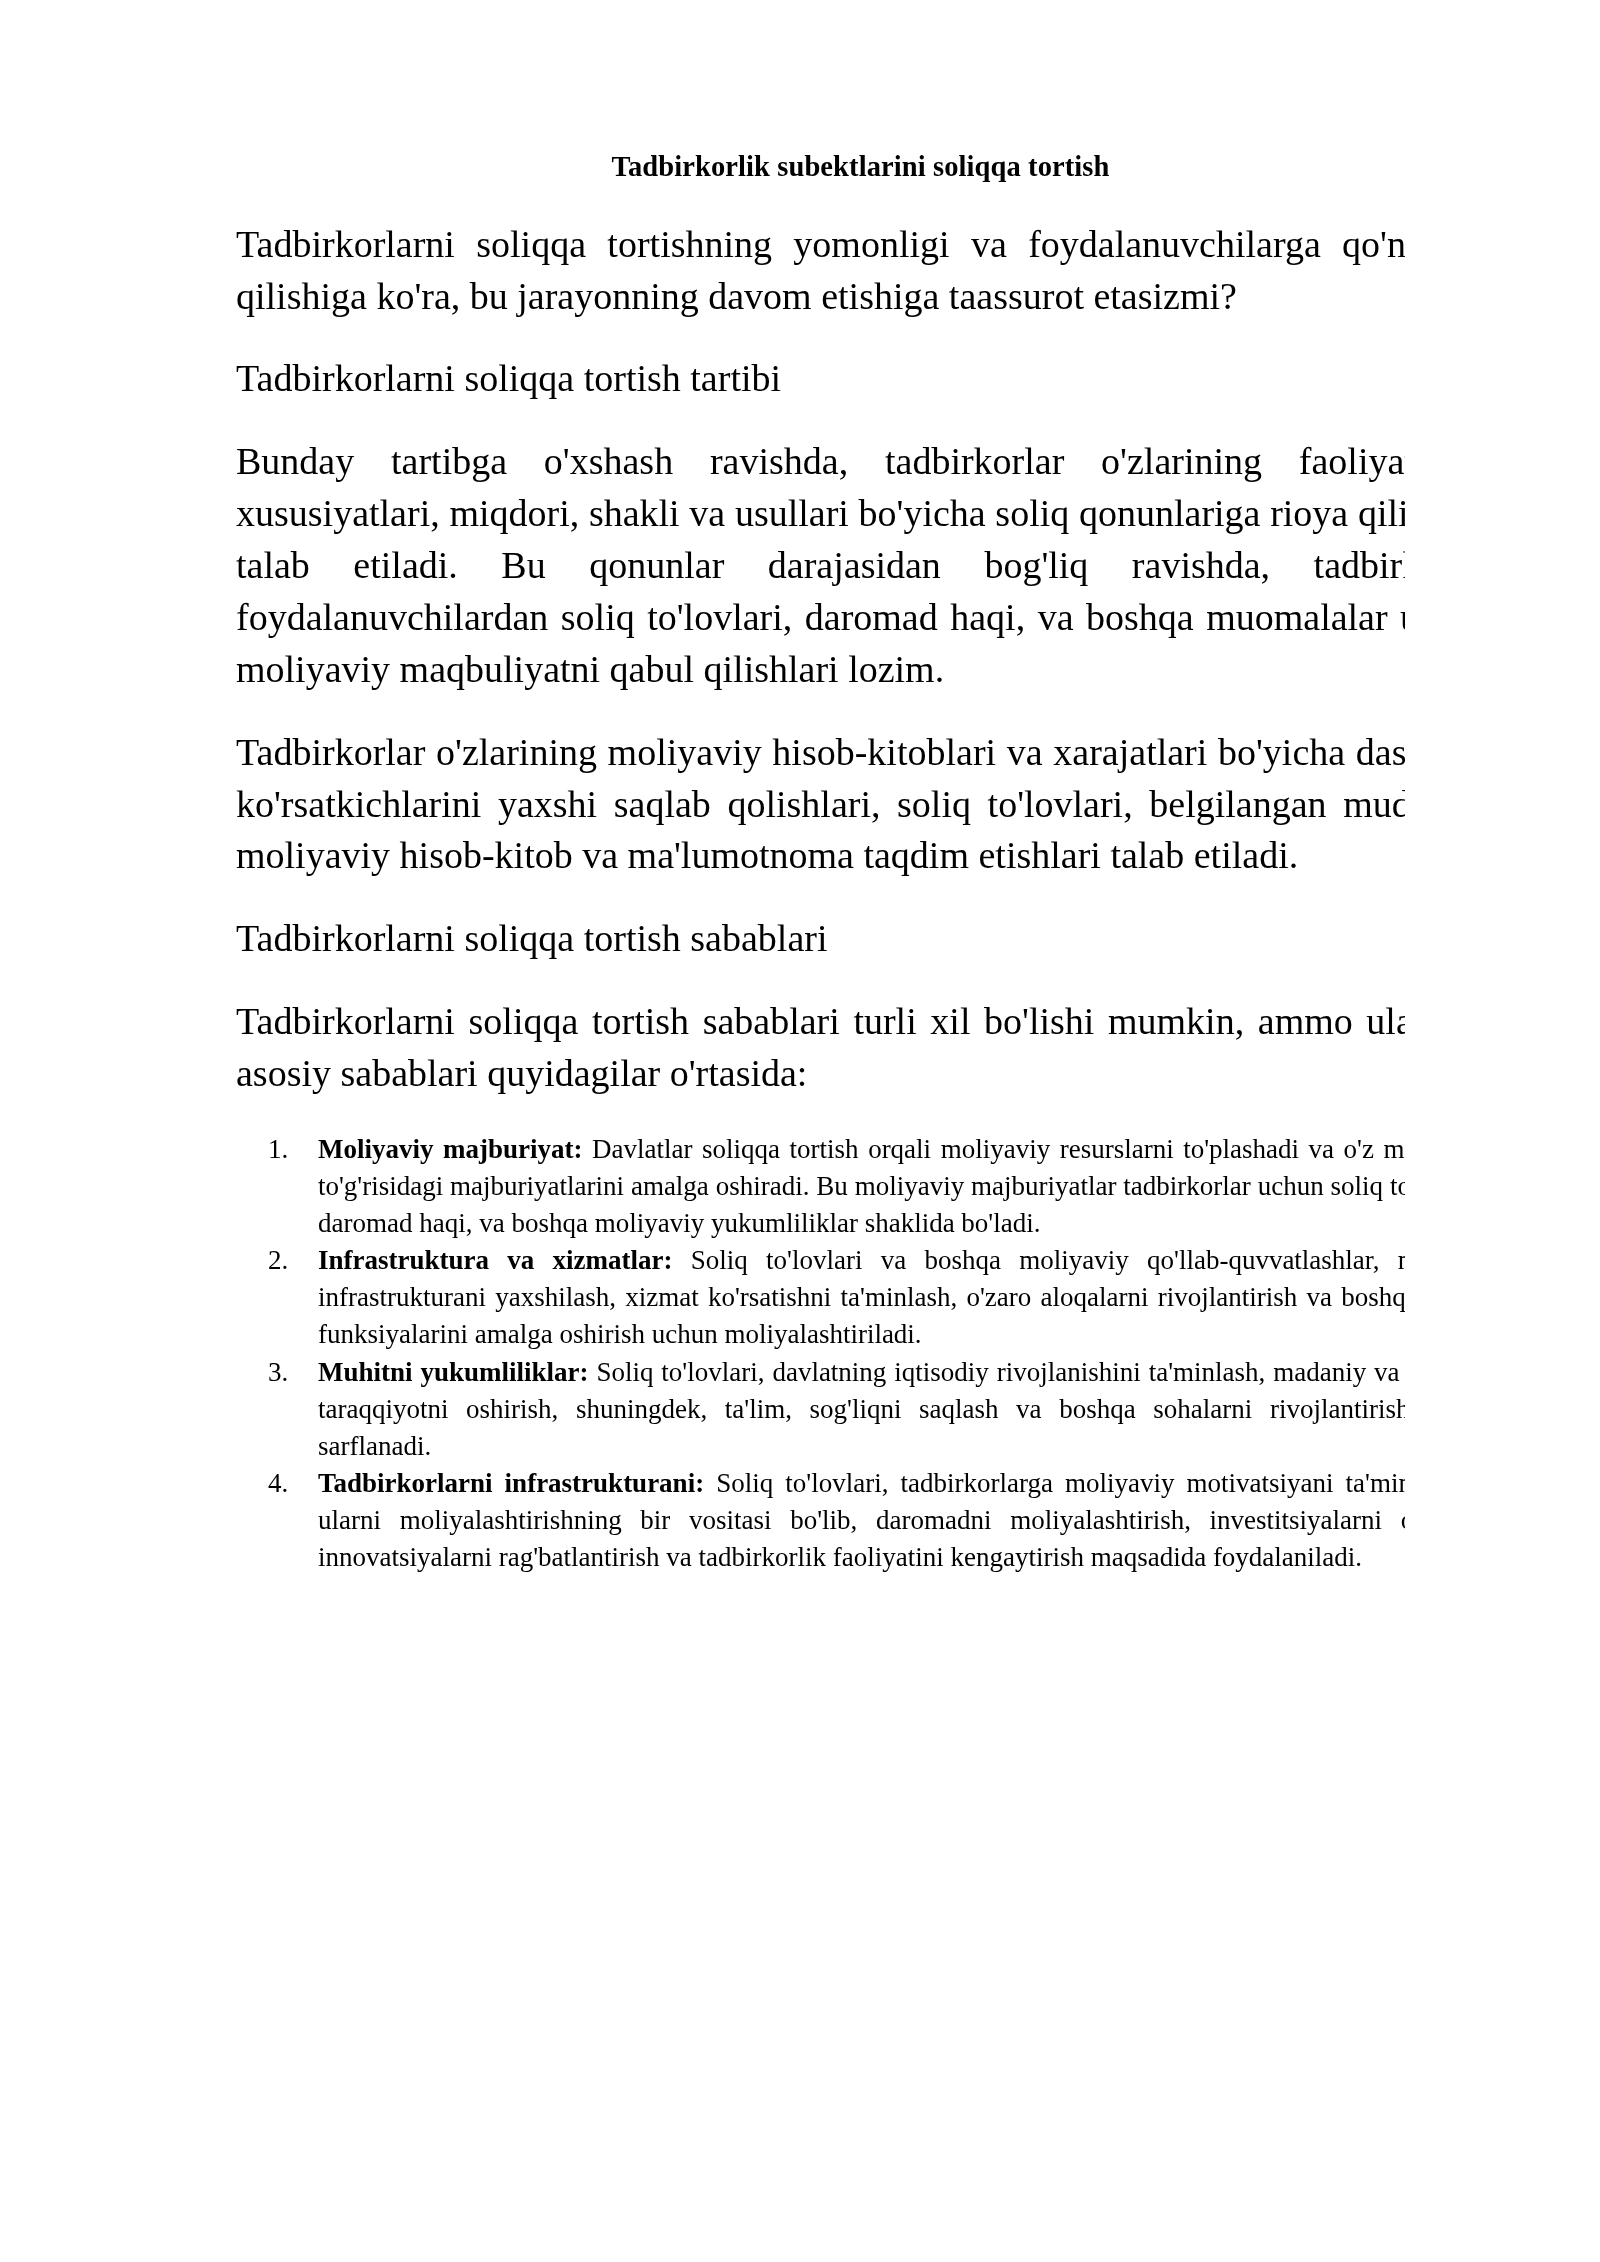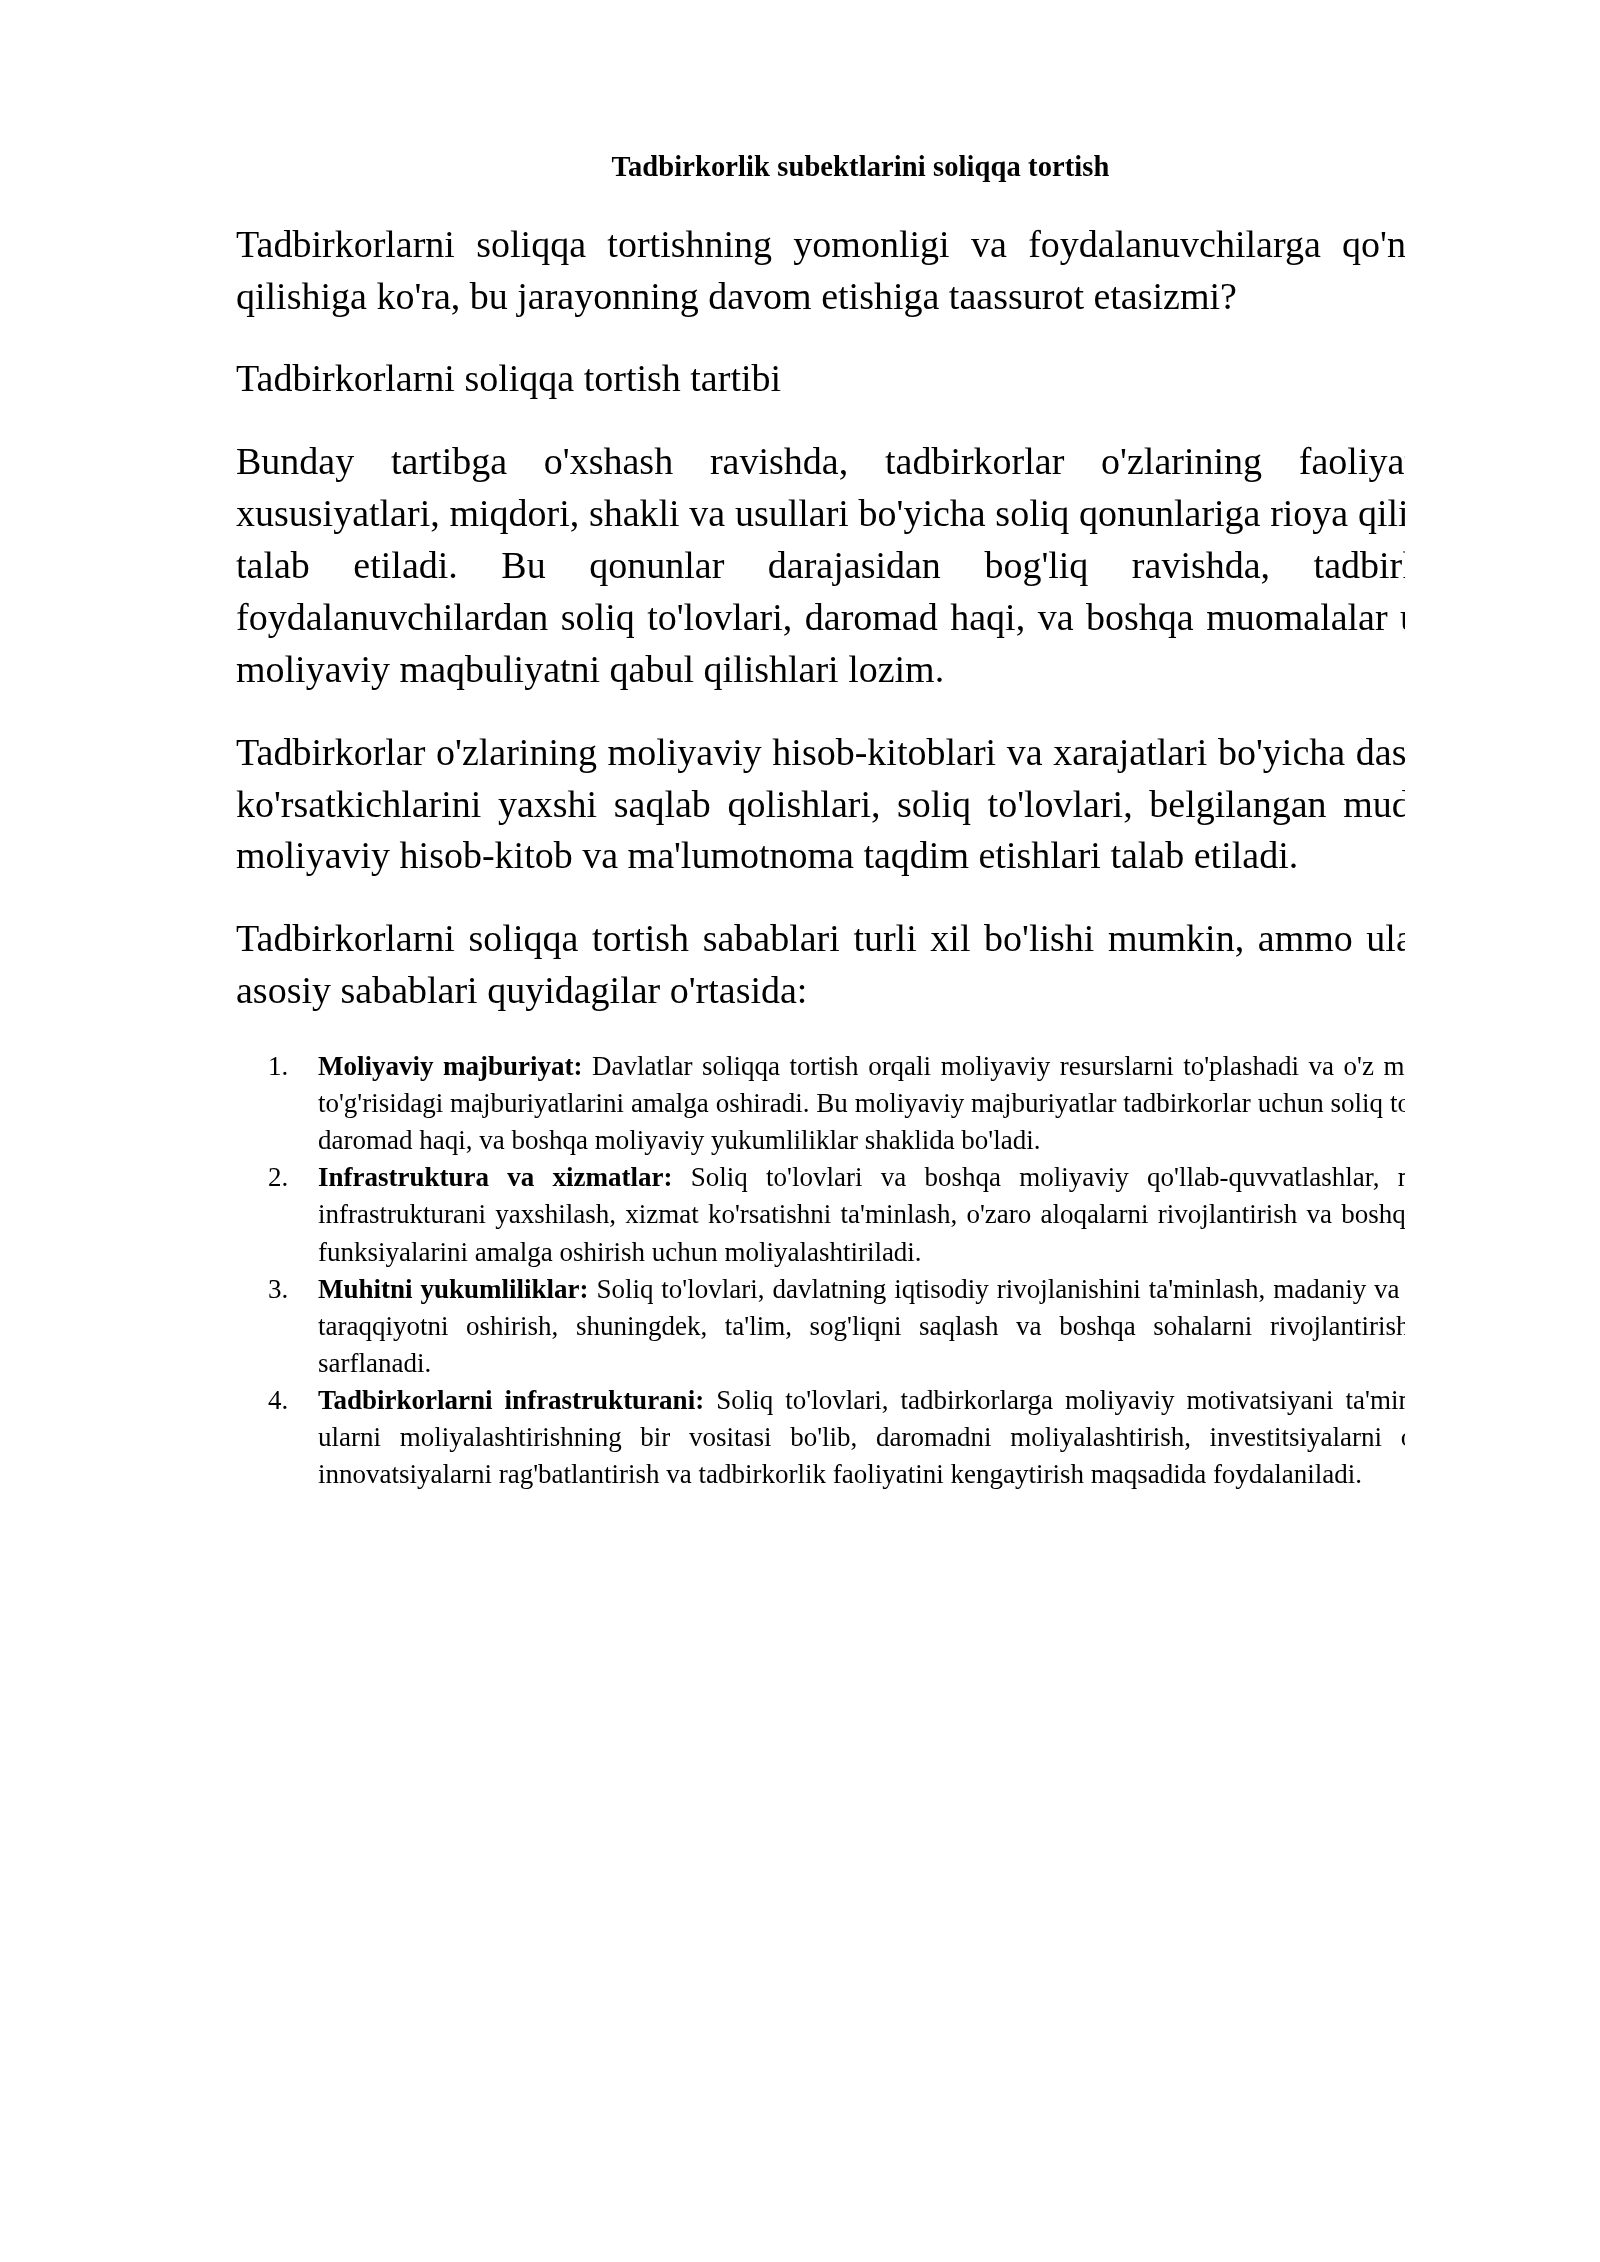--- a/index.html
+++ b/index.html
@@ -90,20 +90,21 @@
     <p class="para">Tadbirkorlarni soliqqa tortishning yomonligi va foydalanuvchilarga qo'ng'iroq qilishiga ko'ra, bu jarayonning davom etishiga taassurot etasizmi?</p>
 
     <p class="para plain">Tadbirkorlarni soliqqa tortish tartibi</p>
 
 
     <p class="para">Bunday tartibga o'xshash ravishda, tadbirkorlar o'zlarining faoliyatining xususiyatlari, miqdori, shakli va usullari bo'yicha soliq qonunlariga rioya qilishlari talab etiladi. Bu qonunlar darajasidan bog'liq ravishda, tadbirkorlar foydalanuvchilardan soliq to'lovlari, daromad haqi, va boshqa muomalalar uchun moliyaviy maqbuliyatni qabul qilishlari lozim.</p>
 
     <p class="para">Tadbirkorlar o'zlarining moliyaviy hisob-kitoblari va xarajatlari bo'yicha dastlabki ko'rsatkichlarini yaxshi saqlab qolishlari, soliq to'lovlari, belgilangan muddatda moliyaviy hisob-kitob va ma'lumotnoma taqdim etishlari talab etiladi.</p>
 
 
+    <p class="para plain">Tadbirkorlarni soliqqa tortish sabablari</p>
 
     <p class="para">Tadbirkorlarni soliqqa tortish sabablari turli xil bo'lishi mumkin, ammo ularning asosiy sabablari quyidagilar o'rtasida:</p>
 
     <ol class="reasons">
       <li>
         <span class="lead">Moliyaviy majburiyat:</span><span class="body"> Davlatlar soliqqa tortish orqali moliyaviy resurslarni to'plashadi va o'z moliyaviy to'g'risidagi majburiyatlarini amalga oshiradi. Bu moliyaviy majburiyatlar tadbirkorlar uchun soliq to'lovlari, daromad haqi, va boshqa moliyaviy yukumliliklar shaklida bo'ladi.</span>
       </li>
       <li>
         <span class="lead">Infrastruktura va xizmatlar:</span><span class="body"> Soliq to'lovlari va boshqa moliyaviy qo'llab-quvvatlashlar, masalan, infrastrukturani yaxshilash, xizmat ko'rsatishni ta'minlash, o'zaro aloqalarni rivojlantirish va boshqa davlat funksiyalarini amalga oshirish uchun moliyalashtiriladi.</span>
       </li>

